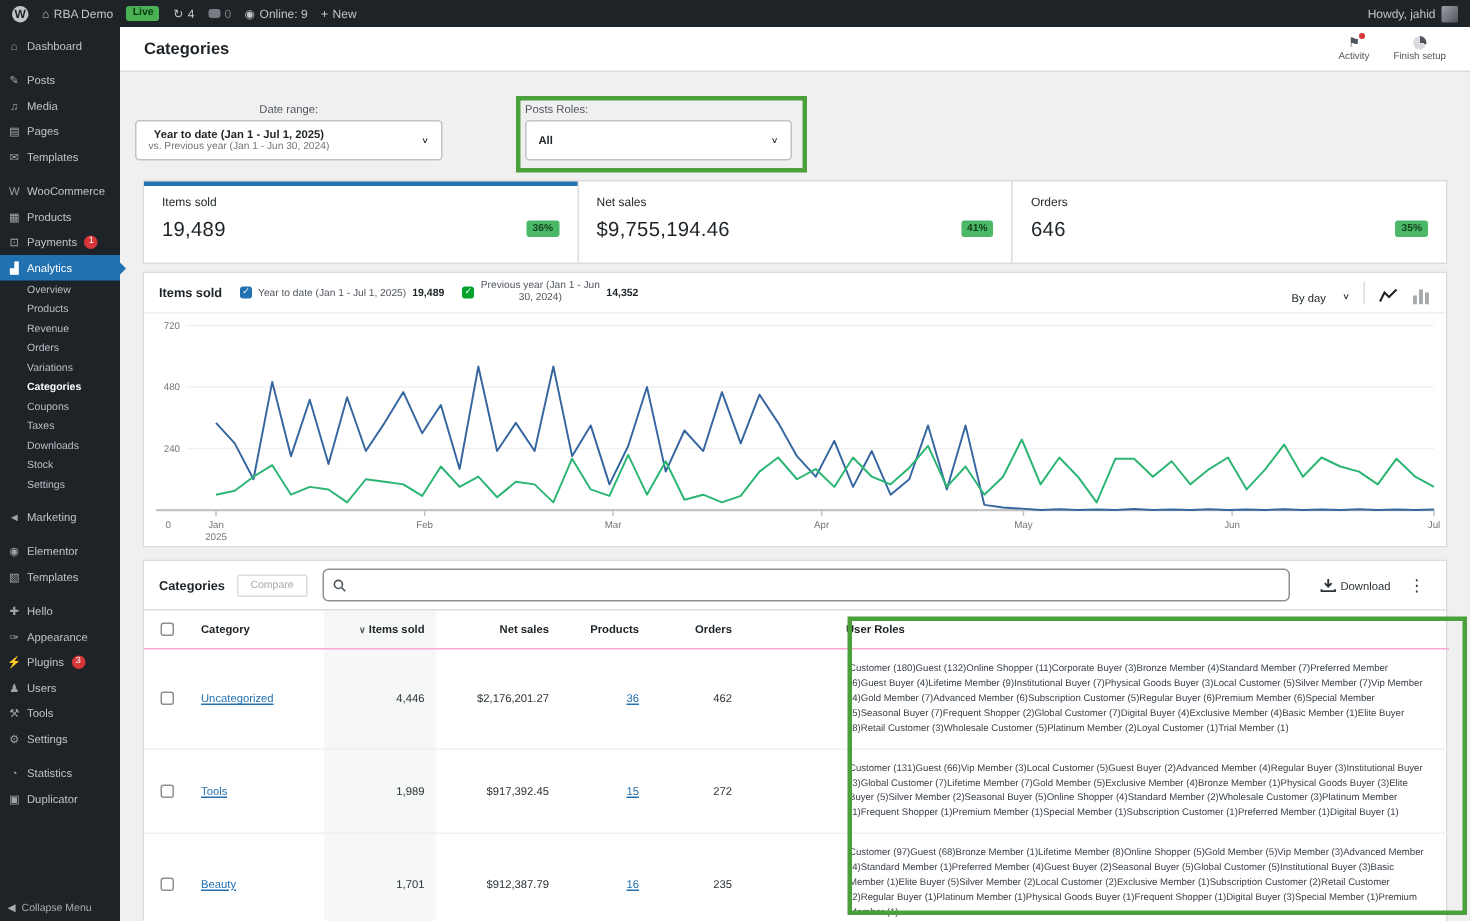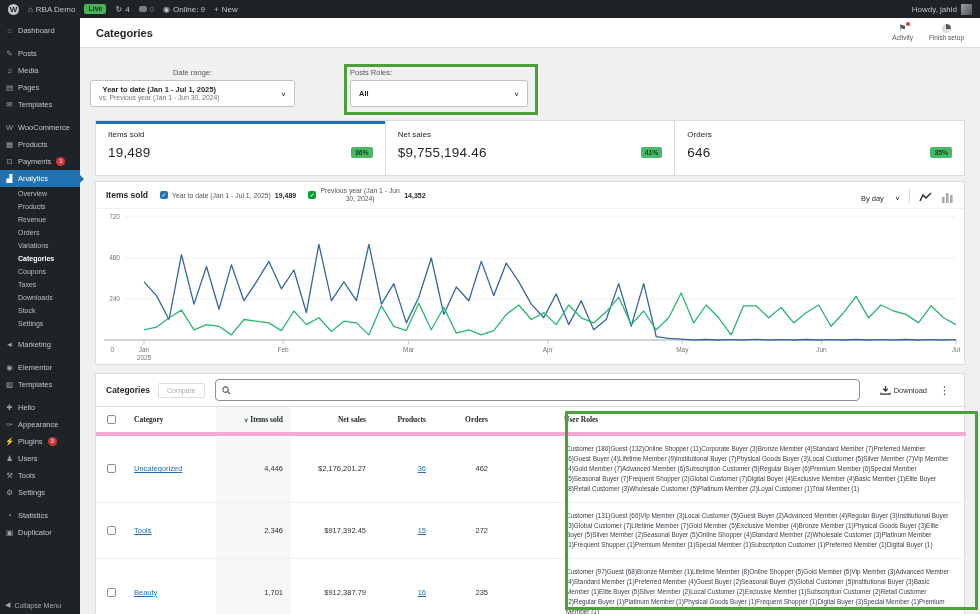--- a/index.html
+++ b/index.html
@@ -92,21 +92,21 @@
   .tt-title { font-size:8.5px; font-weight:bold; }
   .compare-btn { border:1px solid #dcdcde; color:#a7aaad; font-size:7px; padding:3px 8px; border-radius:2px; cursor:default; }
   .search-box { flex:0 0 645px; height:22px; border:1px solid #8c8f94; border-radius:4px;
     display:flex; align-items:center; padding:0 6px; gap:4px; margin-left:2px; background:#fff; }
   .search-box input { border:none; outline:none; flex:1; font-size:7.5px; font-family:"Liberation Sans",sans-serif; }
   .download { display:flex; align-items:center; gap:3px; font-size:7.5px; color:#2c3338; margin-left:auto; cursor:pointer; }
   .kebab { font-size:11px; color:#2c3338; padding:0 4px; cursor:pointer; }
 
   table { width:100%; border-collapse:collapse; table-layout:fixed; }
   thead th { font-size:7.5px; font-weight:bold; padding:8px; border-top:1px solid #dcdcde;
-    border-bottom:4px solid #f9a8d4; text-align:right; color:#1d2327;font-family:Liberation Serif, serif; }
+    border-bottom:1px solid #f9a8d4; text-align:right; color:#1d2327; }
   th.cat, th.roles { text-align:left; }
   td { font-size:7.5px; padding:8px; border-bottom:1px solid #f0f0f1; vertical-align:middle; text-align:right; color:#2c3338; }
   td.cat { text-align:left; }
   .sorted { background:#f6f7f7; }
   .tlink { color:#2271b1; text-decoration:underline; cursor:pointer; }
   td.roles { font-size:6.4px; line-height:1.55; text-align:left; color:#3c434a; padding:8px 16px 8px 10px; }
   .cb { width:9px; height:9px; border:1px solid #8c8f94; border-radius:2px; margin:0 auto; background:#fff; cursor:pointer; }
   .sort-chev { font-size:6px; color:#50575e; }
 
   
@@ -434,21 +434,21 @@
               <td><a class="tlink">36</a></td>
               <td>462</td>
               <td></td>
               <td class="roles">Customer (180)Guest (132)Online Shopper (11)Corporate Buyer (3)Bronze Member (4)Standard Member (7)Preferred Member (6)Guest Buyer (4)Lifetime Member (9)Institutional Buyer (7)Physical Goods Buyer (3)Local Customer (5)Silver Member (7)Vip Member (4)Gold Member (7)Advanced Member (6)Subscription Customer (5)Regular Buyer (6)Premium Member (6)Special Member (5)Seasonal Buyer (7)Frequent Shopper (2)Global Customer (7)Digital Buyer (4)Exclusive Member (4)Basic Member (1)Elite Buyer (8)Retail Customer (3)Wholesale Customer (5)Platinum Member (2)Loyal Customer (1)Trial Member (1)</td>
             </tr>
             <tr>
               <td class="cb-cell">
                 <div class="cb"></div>
               </td>
               <td class="cat"><a class="tlink">Tools</a></td>
-              <td class="sorted">2,346</td>
+              <td class="sorted">1,989</td>
               <td>$917,392.45</td>
               <td><a class="tlink">15</a></td>
               <td>272</td>
               <td></td>
               <td class="roles">Customer (131)Guest (66)Vip Member (3)Local Customer (5)Guest Buyer (2)Advanced Member (4)Regular Buyer (3)Institutional Buyer (3)Global Customer (7)Lifetime Member (7)Gold Member (5)Exclusive Member (4)Bronze Member (1)Physical Goods Buyer (3)Elite Buyer (5)Silver Member (2)Seasonal Buyer (5)Online Shopper (4)Standard Member (2)Wholesale Customer (3)Platinum Member (1)Frequent Shopper (1)Premium Member (1)Special Member (1)Subscription Customer (1)Preferred Member (1)Digital Buyer (1)</td>
             </tr>
             <tr>
               <td class="cb-cell">
                 <div class="cb"></div>
               </td>

